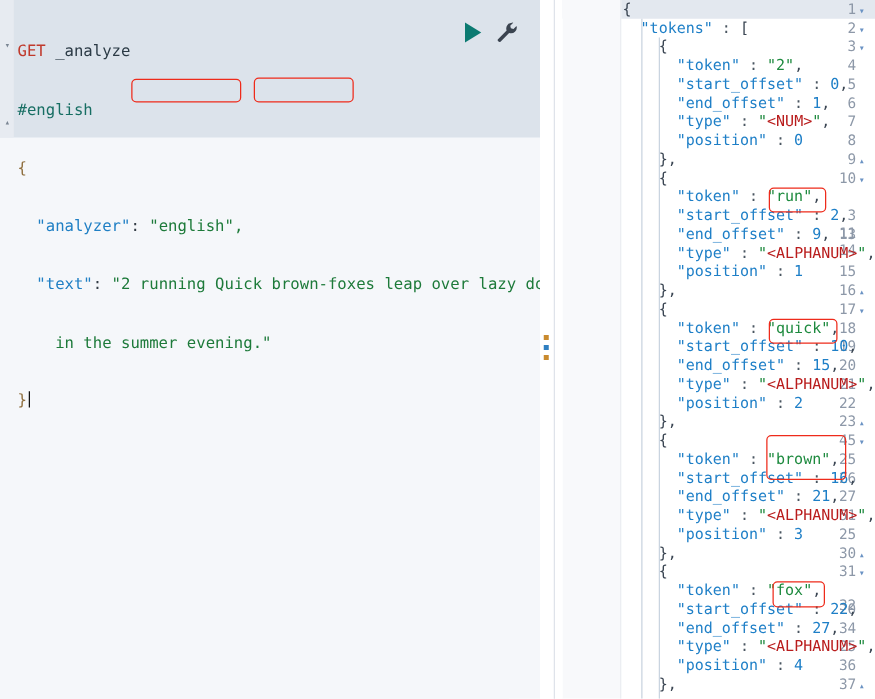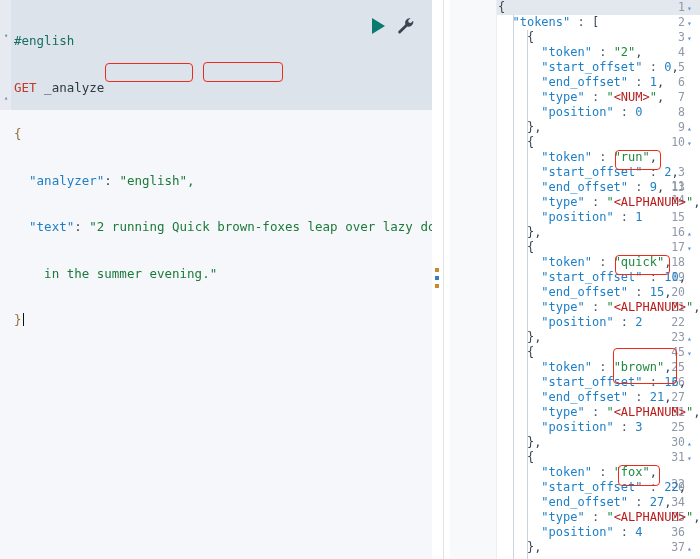--- a/index.html
+++ b/index.html
@@ -125,22 +125,22 @@
 
   <div class="left-pane">
 
     <div class="editor-body">
       <div class="fold-gutter">
         <span class="fold-arrow" style="top:32px;">▾</span>
         <span class="fold-arrow" style="top:94px;">▴</span>
       </div>
 
       <div class="editor-lines">
+        <div class="ln"><span class="method">GET</span><span class="endpoint"> </span><span class="endpoint">_analyze</span></div>
         <div class="ln"><span class="cmt">#english</span></div>
-        <div class="ln"><span class="method">GET</span><span class="endpoint"> </span><span class="endpoint">_analyze</span></div>
         <div class="ln"><span class="brace">{</span></div>
         <div class="ln">  <span class="key">"analyzer"</span><span class="punct">: </span><span class="str">"english",</span></div>
         <div class="ln">  <span class="key">"text"</span><span class="punct">: </span><span class="str">"2 running Quick brown-foxes leap over lazy dogs</span></div>
         <div class="ln">    <span class="str">in the summer evening."</span></div>
         <div class="ln"><span class="brace">}</span><span class="caret"></span></div>
       </div>
 
       <div class="run-btn"></div>
 
       <div class="wrench">

